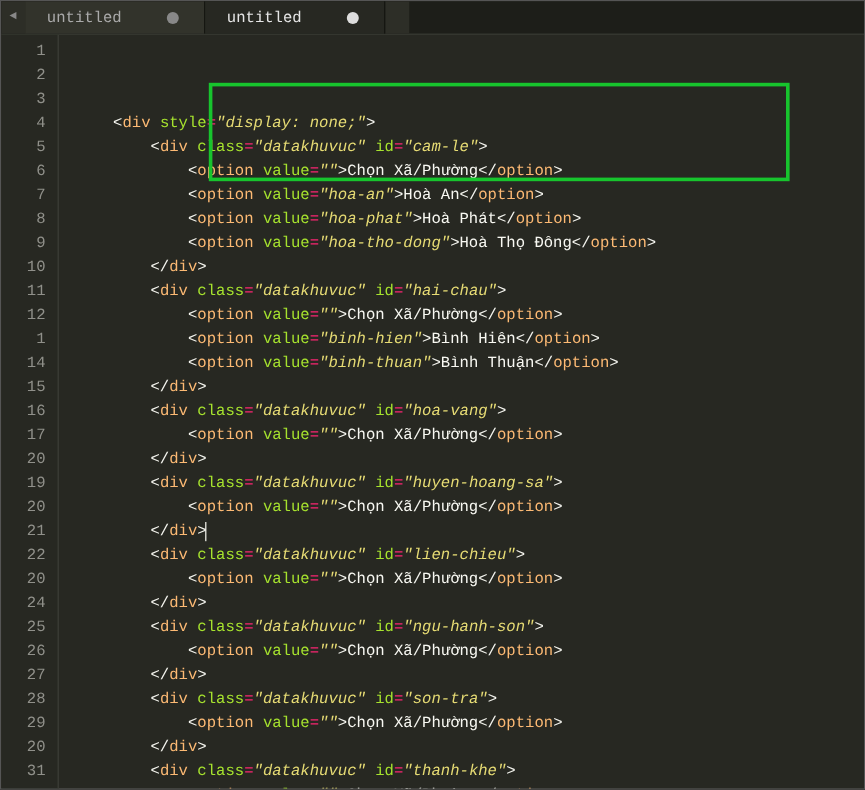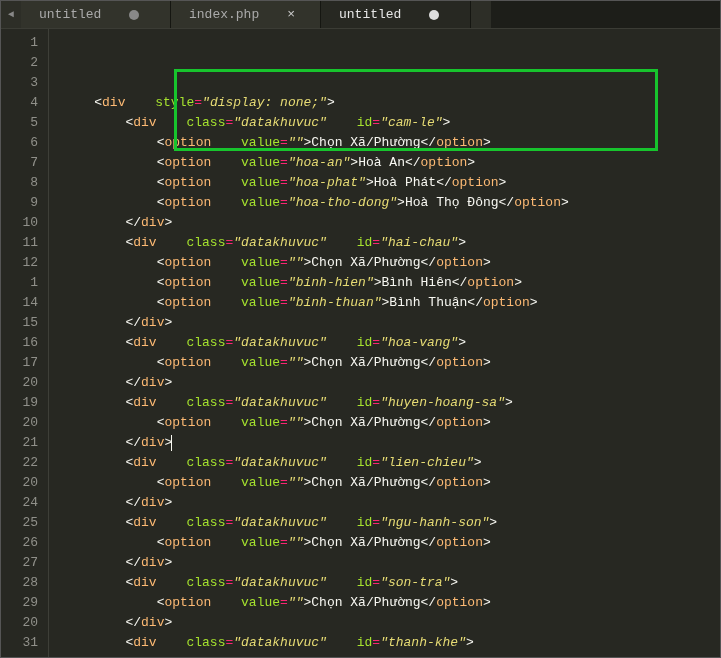--- a/index.html
+++ b/index.html
@@ -27,21 +27,21 @@
     justify-content: center;
     color: #888;
     font-size: 10px;
     background: #2d2e27;
   }
   .tab {
     display: flex;
     align-items: center;
     padding: 0 12px 0 18px;
     color: #aaa;
-    gap: 28px;
+    gap: 38px;
     border-right: 1px solid #151611;
     background: #32332b;
     position: relative;
     min-width: 150px;
   }
   .tab.active {
     background: #272822;
     color: #e6e6e6;
   }
   .tab .dirty-dot {
@@ -71,21 +71,21 @@
     padding: 4px 0 0 14px;
     font-size: 13px;
     line-height: 20px;
     white-space: pre;
     position: relative;
   }
   .code-line { height: 20px; }
   
   .pun { color: #f8f8f2; }
   .tag { color: #fdba74; }
-  .attr { color: #a6e22e; margin-left: 22px; }
+  .attr { color: #a6e22e; }
   .op  { color: #f92672; }
   .str { color: #e6db74; font-style: italic; }
   .txt { color: #f8f8f2; }
   .cursor {
     display: inline-block;
     width: 1px; height: 16px;
     background: #f8f8f0;
     vertical-align: middle;
     margin-left: -1px;
   }
@@ -99,24 +99,20 @@
 <body>
 
 <div class="tabbar">
   <div class="tab-scroll-left">
     <span>◄</span>
   </div>
   <div id="tabs-host" style="display: flex;">
       <div class="tab">
         <span>untitled</span>
         <span class="dirty-dot"></span>
-      </div>
-      <div class="tab">
-        <span>index.php</span>
-        <span class="close-x">×</span>
       </div>
       <div class="tab active">
         <span>untitled</span>
         <span class="dirty-dot"></span>
       </div>
     </div>
   <div class="tab-scroll-right">
     <span></span>
   </div>
 </div>

